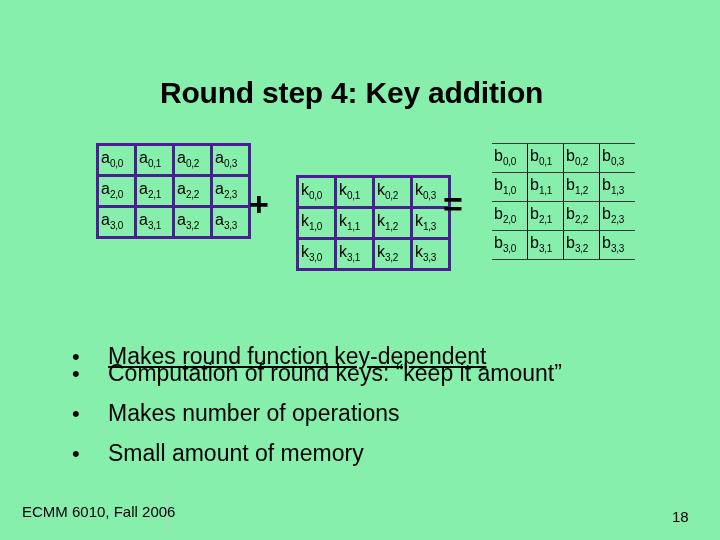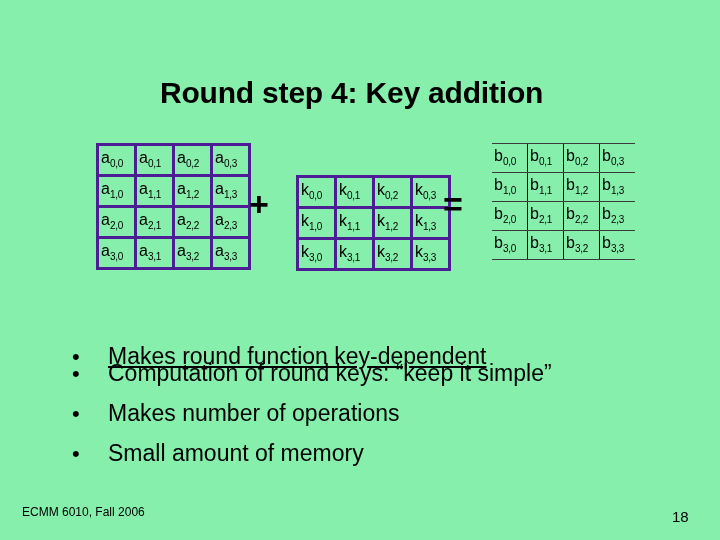--- a/index.html
+++ b/index.html
@@ -134,21 +134,21 @@
     left: 167px;
     top: 495px;
     width: 1px;
     height: 36px;
     background: #c8c8c8;
   }
   #footer-left {
     position: absolute;
     left: 22px;
     top: 506px;
-    font-size: 12px;
+    font-size: 15px;
     line-height: 12px;
     color: #000000;
     white-space: nowrap;
   }
   #footer-page {
     position: absolute;
     left: 672px;
     top: 508px;
     font-size: 15px;
     line-height: 18px;
@@ -166,26 +166,20 @@
 
     <table class="matrix matrix-heavy" id="matrix-a">
       <tbody>
         <tr>
           <td><span>a</span><span class="cell-sub">0,0</span></td>
           <td><span>a</span><span class="cell-sub">0,1</span></td>
           <td><span>a</span><span class="cell-sub">0,2</span></td>
           <td><span>a</span><span class="cell-sub">0,3</span></td>
         </tr>
         <tr>
-          <td><span>a</span><span class="cell-sub">1,0</span></td>
-          <td><span>a</span><span class="cell-sub">1,1</span></td>
-          <td><span>a</span><span class="cell-sub">1,2</span></td>
-          <td><span>a</span><span class="cell-sub">1,3</span></td>
-        </tr>
-        <tr>
           <td><span>a</span><span class="cell-sub">2,0</span></td>
           <td><span>a</span><span class="cell-sub">2,1</span></td>
           <td><span>a</span><span class="cell-sub">2,2</span></td>
           <td><span>a</span><span class="cell-sub">2,3</span></td>
         </tr>
         <tr>
           <td><span>a</span><span class="cell-sub">3,0</span></td>
           <td><span>a</span><span class="cell-sub">3,1</span></td>
           <td><span>a</span><span class="cell-sub">3,2</span></td>
           <td><span>a</span><span class="cell-sub">3,3</span></td>
@@ -251,21 +245,21 @@
 
   </div>
 
   <div id="bullets">
     <div class="bullet-row">
       <span class="bullet-mark">•</span>
       <span class="bullet-text underlined">Makes round function key-dependent</span>
     </div>
     <div class="bullet-row">
       <span class="bullet-mark">•</span>
-      <span class="bullet-text">Computation of round keys: “keep it simple”</span>
+      <span class="bullet-text">Computation of round keys: “keep it amount”</span>
     </div>
     <div class="bullet-row">
       <span class="bullet-mark">•</span>
       <span class="bullet-text">Makes number of operations</span>
     </div>
     <div class="bullet-row">
       <span class="bullet-mark">•</span>
       <span class="bullet-text">Small amount of memory</span>
     </div>
   </div>

